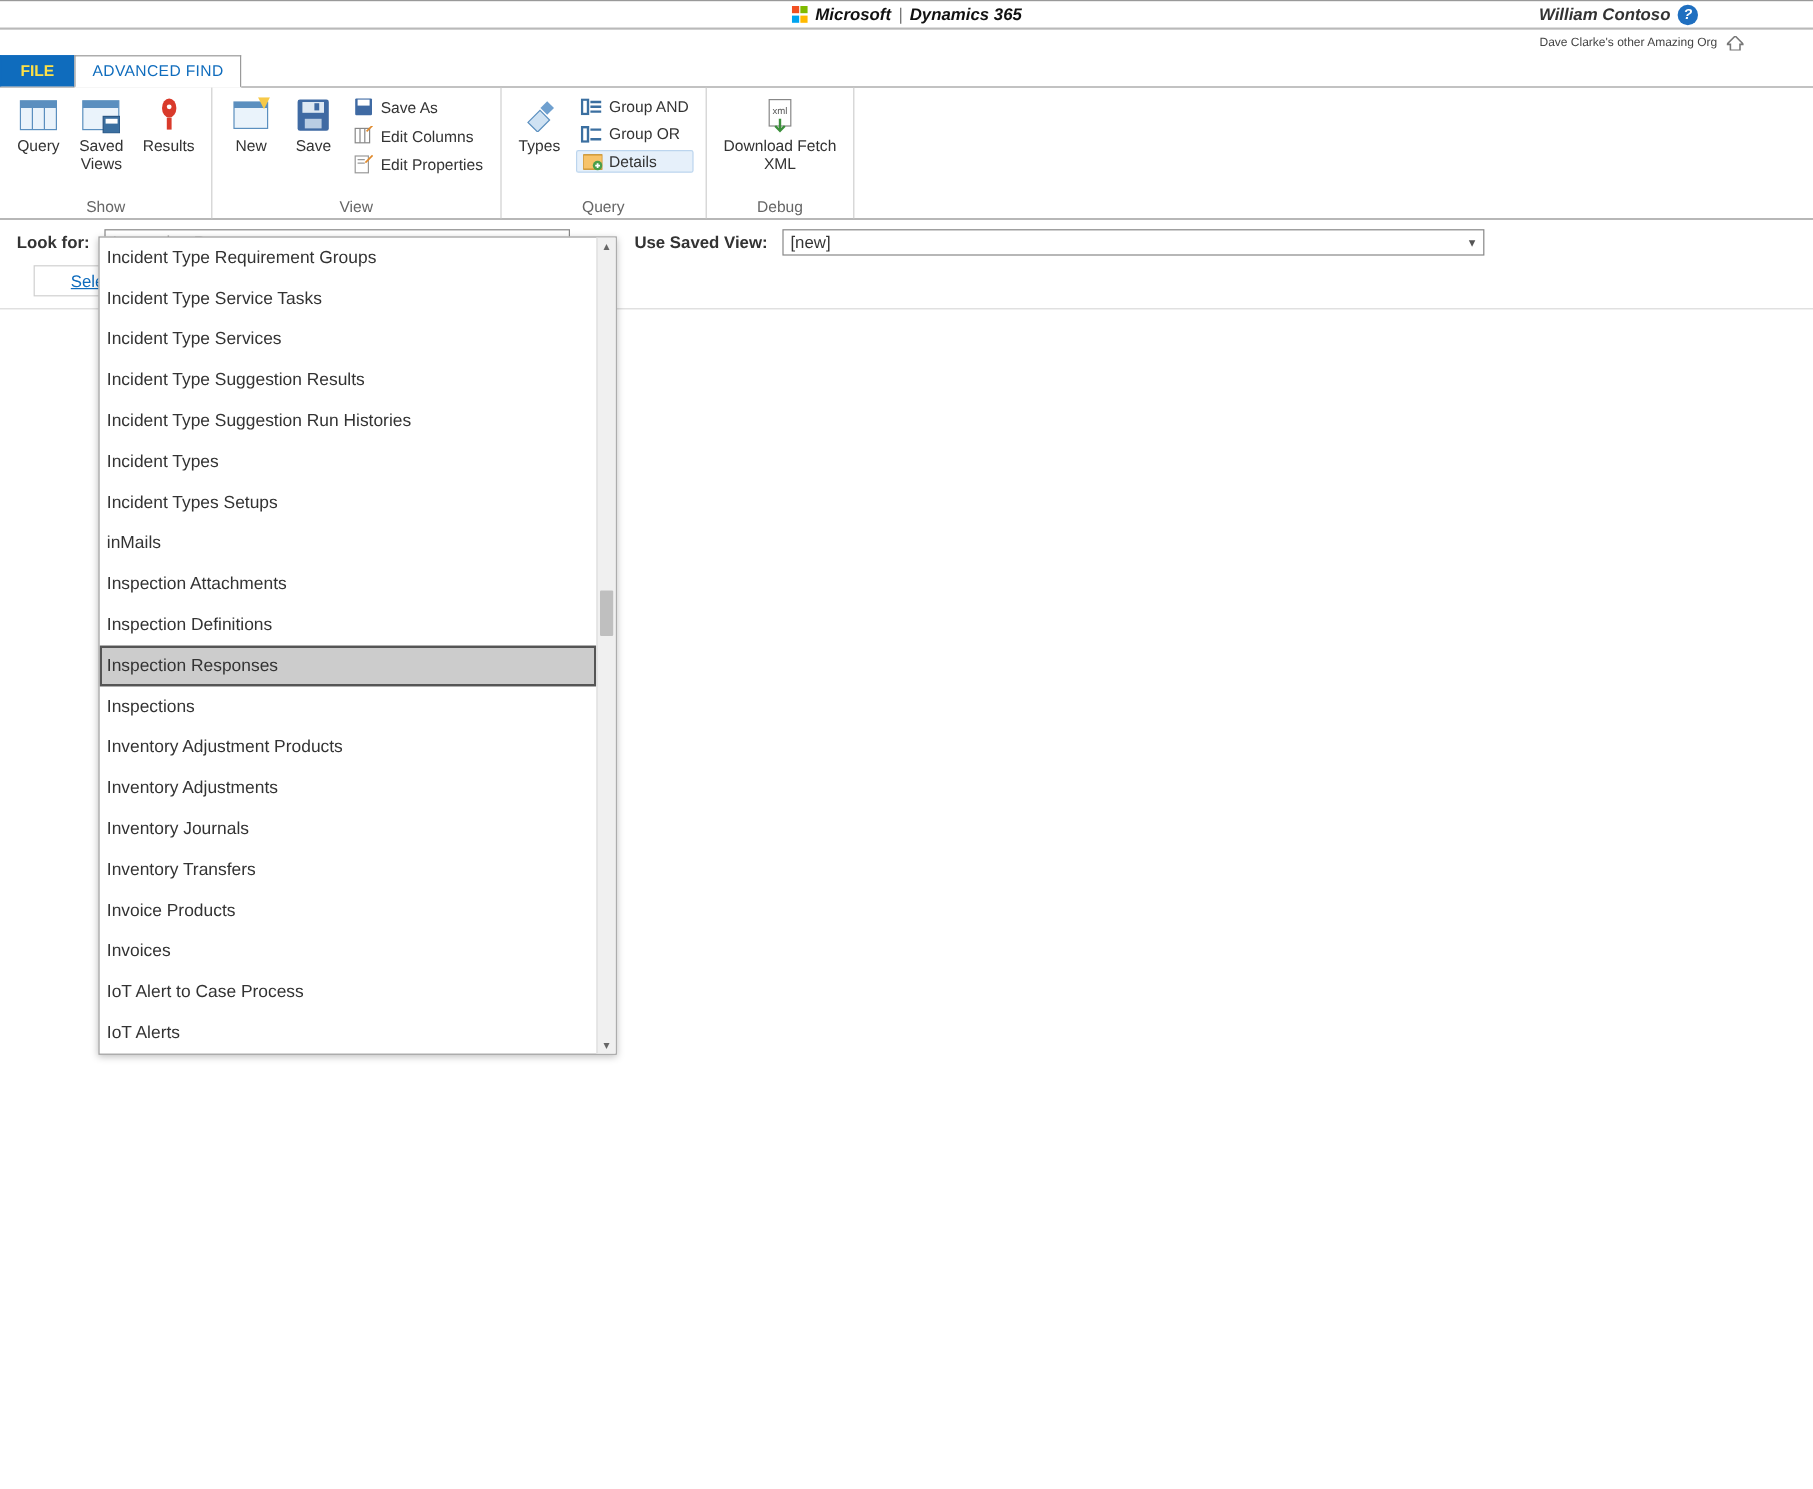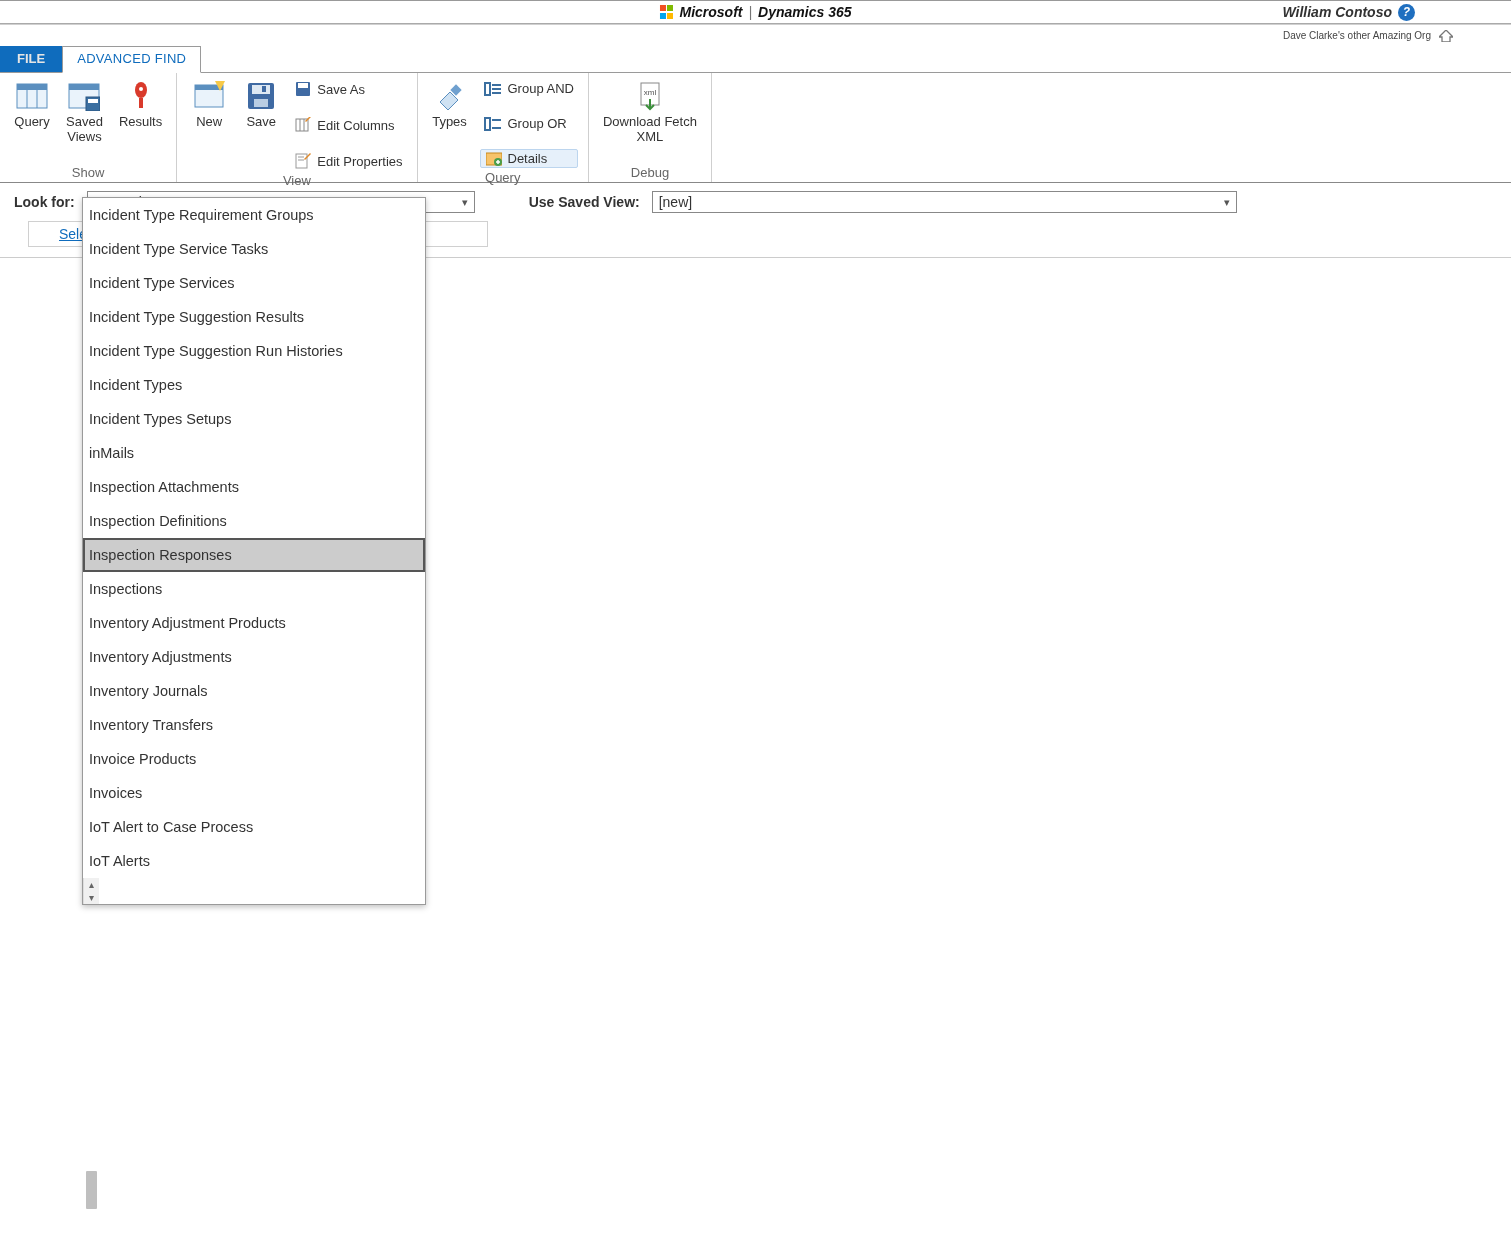--- a/index.html
+++ b/index.html
@@ -55,21 +55,21 @@
   .home-arrow {
     margin-left:8px; color:#777; font-size:14px;
   }
   
   .tabs {
     display:flex; align-items:flex-end; height:27px;
     border-bottom:1px solid #9a9a9a;
     padding-left:0;
   }
   .tab-file {
-    background:#0f6cbd;color:#e5e5e5;
+    background:#0f6cbd;color:#fde047;
     padding:4px 16px 6px;font-size:13px;font-weight:600;
     border:1px solid #0f6cbd;border-bottom:none;
     height:26px;display:flex;align-items:center;
   }
   .tab-active {
     color:#0f6cbd;font-size:13px;font-weight:400;
     padding:4px 14px 6px;
     border:1px solid #9a9a9a;border-bottom:1px solid #fff;
     background:#fff;height:27px;
     display:flex;align-items:center;margin-bottom:-1px;
@@ -91,21 +91,21 @@
     text-align:center;color:#666;font-size:13px;
     padding-bottom:2px;
   }
   .bigbtn {
     display:flex;flex-direction:column;align-items:center;
     padding:2px 8px 0 8px;min-width:52px;
     font-size:13px;color:#333;text-align:center;line-height:1.15;
   }
   .bigbtn .icn{height:34px;display:flex;align-items:center;justify-content:center;}
   .bigbtn .lbl{margin-top:2px;}
-  .smallbtn-col{display:flex;flex-direction:column;gap:16px;padding:2px 4px;}
+  .smallbtn-col{display:flex;flex-direction:column;gap:4px;padding:2px 4px;}
   .smallbtn{display:flex;align-items:center;gap:6px;font-size:13px;padding:2px 4px;}
   .smallbtn.active{background:#e6f0fa;border:1px solid #bcd5ee;border-radius:2px;padding:1px 5px;}
   
   svg{display:block;}
   
   .queryrow{
     display:flex;align-items:center;gap:12px;
     padding:8px 14px 6px 14px;
   }
   .lbl-bold{font-weight:700;font-size:14px;}
@@ -127,26 +127,25 @@
   }
   .selectbox{
     display:inline-block;border:1px solid #d0d0d0;
     padding:4px 400px 4px 30px;
   }
   .selectlink{color:#0f6cbd;text-decoration:underline;font-size:14px;}
   
   .dropdown{
     position:absolute;
     border:1px solid #9a9a9a;background:#fff;
-    width:344px;
+    width:432px;
     max-height:764px;
     top:197px;left:82px;
     box-shadow:0 2px 6px rgba(0,0,0,.25);
     display:flex;
-    flex-direction:column;
   }
   .dd-list{flex:1;overflow:hidden;}
   .dd-item{
     padding:9px 6px;font-size:14.5px;color:#333;
     white-space:nowrap;
   }
   .dd-item.selected{
     background:#ccc;border:2px solid #555;padding:7px 4px;
   }
   .dd-scroll{

